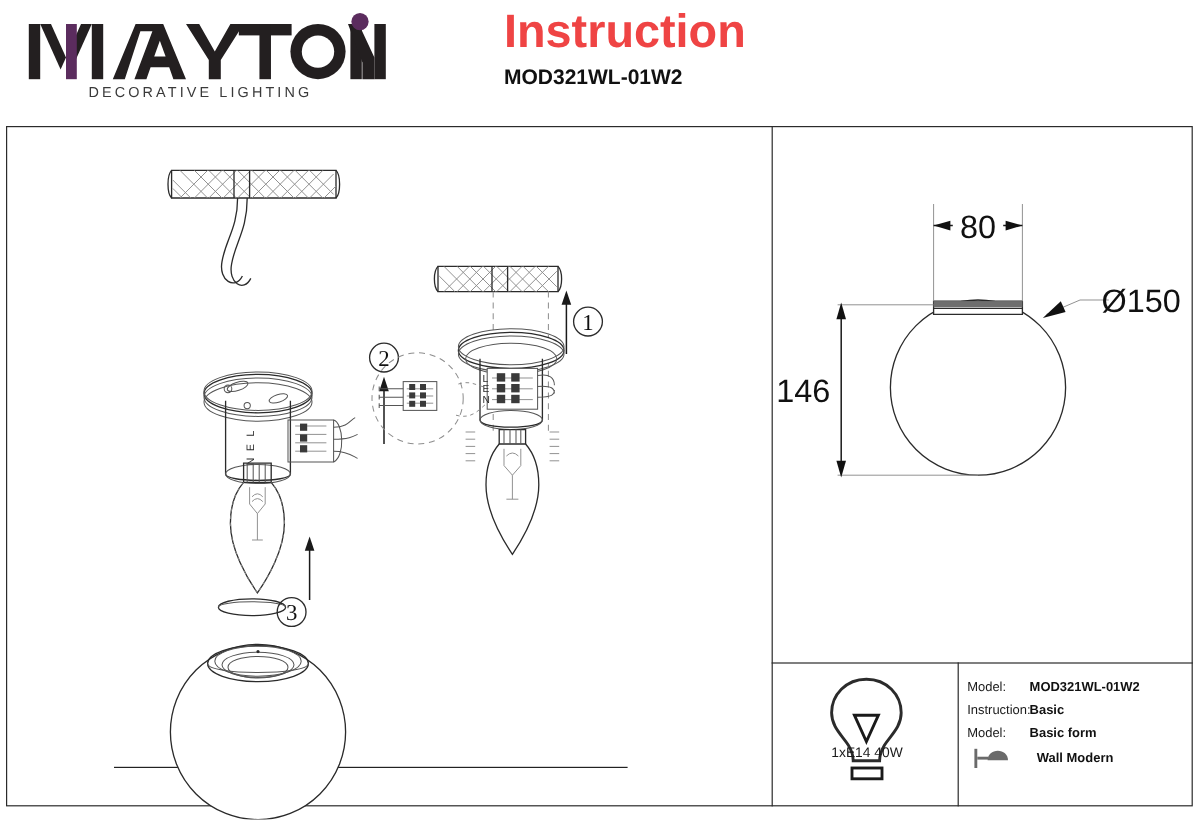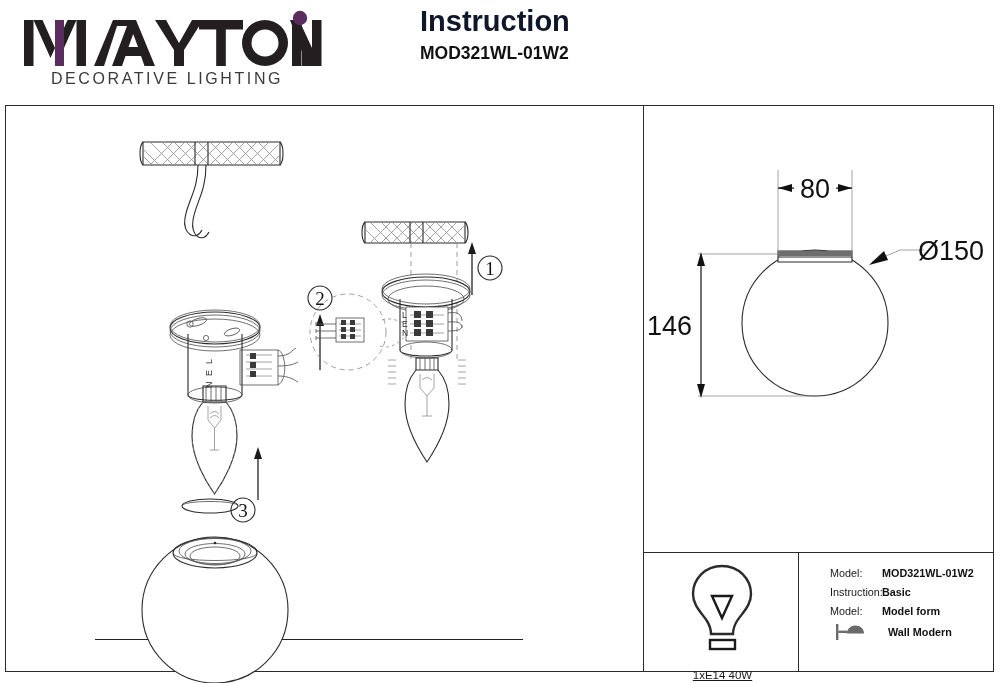--- a/index.html
+++ b/index.html
@@ -9,25 +9,25 @@
     font-family:"Liberation Sans", sans-serif;color:#1a1a1a;
   }
   .page{position:absolute;inset:0;}
 
   
   .header{position:absolute;left:0;top:0;width:1000px;height:105px;}
   .logo{position:absolute;left:22px;top:12px;width:290px;height:78px;}
   .logo-mark{display:block;}
   .tagline{
     position:absolute;left:0;top:58px;width:290px;text-align:center;
-    font-size:16px;letter-spacing:2.6px;color:#3a3a3a;font-weight:400;
+    font-size:12px;letter-spacing:2.6px;color:#3a3a3a;font-weight:400;
     font-family:"Liberation Sans", sans-serif;
   }
   .title-block{position:absolute;left:420px;top:6px;width:340px;}
-  .doc-title{font-size:29px;font-weight:bold;line-height:1.1;letter-spacing:0px;color:#0f172a;}
+  .doc-title{font-size:39px;font-weight:bold;line-height:1.1;letter-spacing:0px;color:#ef4444;}
   .doc-sub{font-size:17.5px;font-weight:bold;margin-top:5px;color:#111;letter-spacing:0px;}
 
   
   .frame{position:absolute;left:5px;top:105px;width:989px;height:567px;border:1.6px solid #2b2b2b;box-sizing:border-box;}
   .vdiv{position:absolute;left:643px;top:105px;width:0;height:567px;border-left:1.6px solid #2b2b2b;}
   .hdiv-right{position:absolute;left:643px;top:552px;width:351px;height:0;border-top:1.6px solid #2b2b2b;}
   .vdiv-info{position:absolute;left:798px;top:552px;width:0;height:120px;border-left:1.6px solid #2b2b2b;}
   .baseline{position:absolute;left:95px;top:639px;width:428px;height:0;border-top:1.7px solid #222;}
 
   
@@ -38,23 +38,23 @@
   .ln-faint{fill:none;stroke:#8d8d8d;stroke-width:0.8;}
   .dash{fill:none;stroke:#8d8d8d;stroke-width:0.85;stroke-dasharray:5 4;}
   .dash-s{fill:none;stroke:#888;stroke-width:0.8;stroke-dasharray:3 3;}
   .fill-w{fill:#ffffff;}
   .dimln{fill:none;stroke:#1a1a1a;stroke-width:1.25;}
   .dimtxt{font-family:"Liberation Sans", sans-serif;font-size:27px;fill:#111;font-weight:400;}
   .steptxt{font-family:"Liberation Serif", serif;font-size:19px;fill:#111;}
 
   
   .bulb-cell{position:absolute;left:650px;top:558px;width:145px;height:108px;}
-  .bulb-label{position:absolute;left:650px;top:669px;width:145px;text-align:center;font-size:11.5px;color:#1a1a1a;text-decoration:underline;}
+  .bulb-label{position:absolute;left:650px;top:622px;width:145px;text-align:center;font-size:11.5px;color:#1a1a1a;}
   .info{position:absolute;left:806px;top:564px;width:190px;font-size:10.8px;color:#1a1a1a;line-height:1.0;}
-  .info-row{display:flex;align-items:center;height:19px;margin-left:24px;}
+  .info-row{display:flex;align-items:center;height:19px;}
   .info-key{width:52px;flex:0 0 52px;color:#1a1a1a;}
   .info-val{font-weight:bold;color:#111;}
   .info-row.icon-row{height:22px;}
   .wl-icon{flex:0 0 52px;display:flex;align-items:center;padding-left:6px;}
 </style>
 </head>
 <body>
 
 <div class="page">
 
@@ -347,21 +347,21 @@
     <div class="info-row">
       <span class="info-key">Model:</span>
       <span class="info-val">MOD321WL-01W2</span>
     </div>
     <div class="info-row">
       <span class="info-key">Instruction:</span>
       <span class="info-val">Basic</span>
     </div>
     <div class="info-row">
       <span class="info-key">Model:</span>
-      <span class="info-val">Model form</span>
+      <span class="info-val">Basic form</span>
     </div>
     <div class="info-row icon-row">
       <span class="wl-icon">
         <svg width="30" height="16" viewBox="0 0 30 16">
           <rect x="0" y="0" width="2.4" height="16" fill="#6a6a6a"></rect>
           <rect x="2.4" y="6.6" width="9" height="2.4" fill="#6a6a6a"></rect>
           <path d="M11,9.6 C11,4.6 15,1.6 19.5,1.6 C24,1.6 28,4.6 28,9.6 Z" fill="#6a6a6a"></path>
         </svg>
       </span>
       <span class="info-val">Wall Modern</span>

